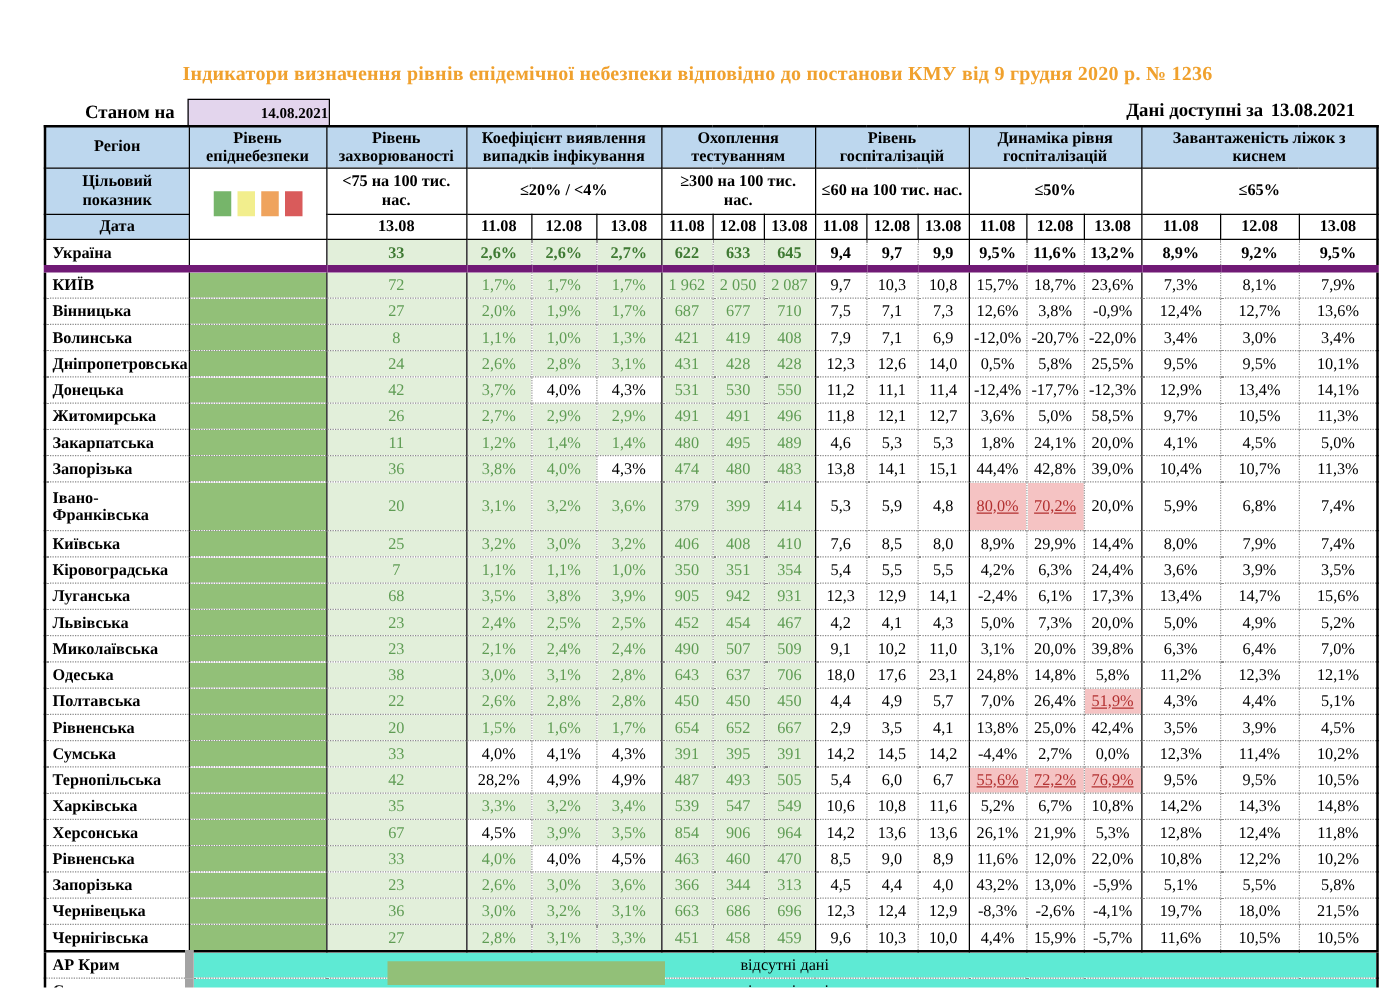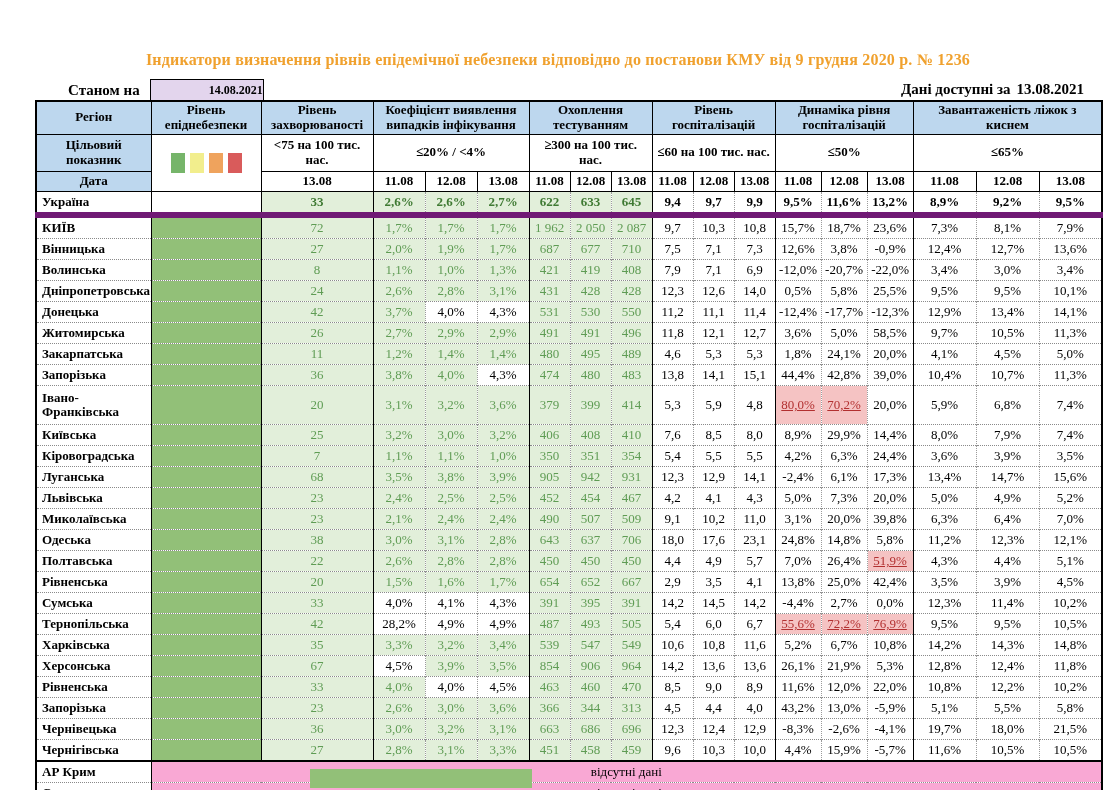--- a/index.html
+++ b/index.html
@@ -52,21 +52,21 @@
   .dwhite{background:#fff;}
   .cg{background:#E2EFDA;color:#5F9C54;}
   .cw{background:#fff;color:#000;}
   .cp{background:#fff;color:#000;}
   .cr{background:#F5C3C3;color:#B23030;text-decoration:underline;}
   tr.bold-row td{font-weight:bold;}
   tr.bold-row td.cg{color:#3F7A33;}
   tr.solid-bottom td{border-bottom:6px solid #701a75;}
   tr.tall td{height:38px;margin-top:24px;}
   tr.thick-top td{border-top:2px solid #000;}
-  td.nodata{border-left:1px solid #a3a3a3;background:#f9a8d4;}
+  td.nodata{border-left:7px solid #a3a3a3;background:#5eead4;}
   .green-bar{position:absolute;left:310px;top:769px;width:222px;height:19px;background:#92C078;}
 </style>
 </head>
 <body>
 
 <div class="title">Індикатори визначення рівнів епідемічної небезпеки відповідно до постанови КМУ від 9 грудня 2020 р. № 1236</div>
 
 <div class="asof">
   <span class="asof-label">Станом на</span>
   <span class="asof-date">14.08.2021</span>

